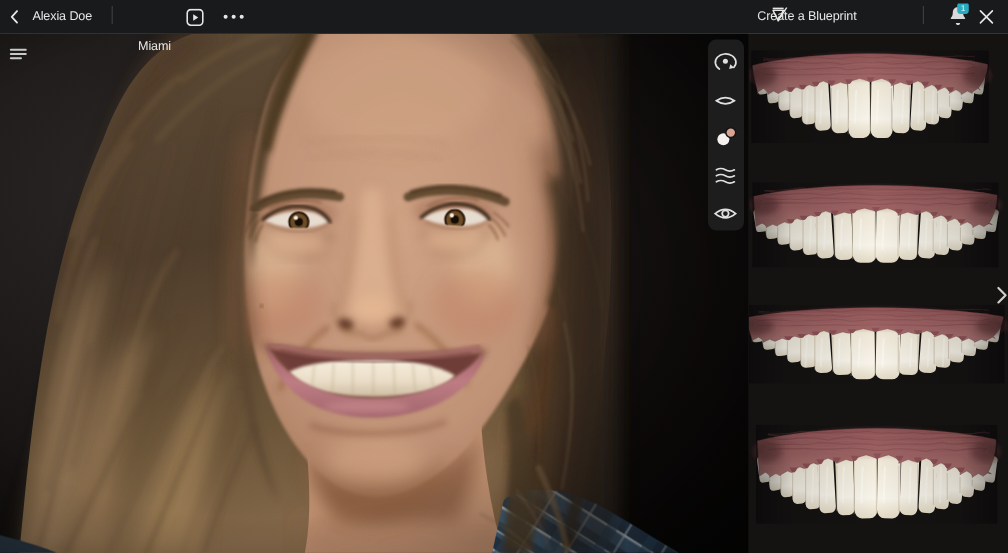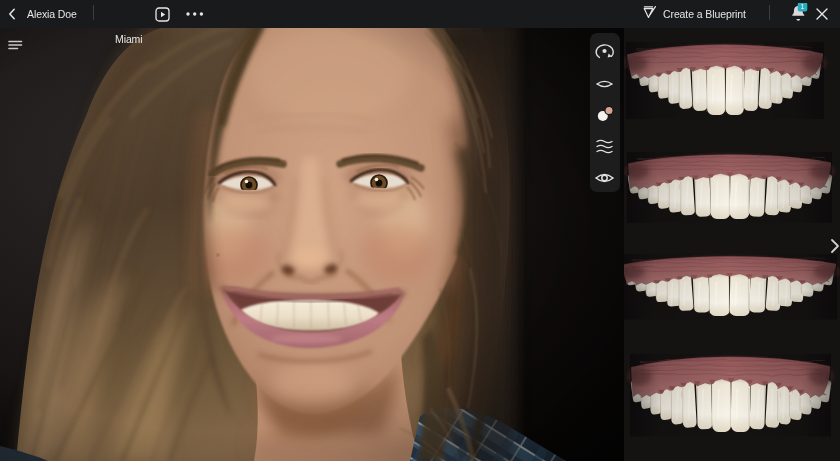--- a/index.html
+++ b/index.html
@@ -502,21 +502,21 @@
       </svg>
     <svg width="18" height="6" viewBox="0 0 18 6" style="position:absolute;left:186px;top:11px;">
         <circle cx="2" cy="3" r="1.7" fill="#e6e6e6"></circle>
         <circle cx="8.7" cy="3" r="1.7" fill="#e6e6e6"></circle>
         <circle cx="15.4" cy="3" r="1.7" fill="#e6e6e6"></circle>
       </svg>
     <svg width="14" height="14" viewBox="0 0 14 14" style="position:absolute;left:643px;top:6px;">
         <path d="M1.2 2.6 H9.8 L5.5 11.4 Z" stroke="#e6e6e6" stroke-width="1.2" fill="none" stroke-linejoin="round"></path>
         <path d="M1.4 0.9 H9.6 M12.4 0.6 L7.1 8.6" stroke="#e6e6e6" stroke-width="1.2" fill="none" stroke-linecap="round"></path>
       </svg>
-    <span class="t" style="left:663px;">Create a Blueprint</span>
+    <span class="t" style="left:631px;">Create a Blueprint</span>
     <div class="vdiv" style="left:769px;"></div>
     <svg width="18" height="20" viewBox="0 0 18 20" style="position:absolute;left:790px;top:3px;">
       <path d="M6.5 16.1 c0 1 0.8 1.7 1.8 1.7 c1 0 1.8 -0.7 1.8 -1.7 Z" fill="#d9d9d9"></path>
       <path d="M8.3 2.8 c-2.7 0.1 -4.3 2.1 -4.3 4.6 c0 2.7 -0.9 3.7 -1.6 4.4 c-0.35 0.35 -0.15 1.05 0.5 1.05 h10.8 c0.65 0 0.85 -0.7 0.5 -1.05 c-0.7 -0.7 -1.6 -1.7 -1.6 -4.4 c0 -2.5 -1.6 -4.5 -4.3 -4.6 Z" fill="#d9d9d9"></path>
       <rect x="7.7" y="-1" width="9.6" height="9.6" rx="2.6" fill="#29abc0"></rect>
       <text x="12.5" y="6.3" font-size="7" fill="#eafcff" text-anchor="middle" font-family="Liberation Sans,sans-serif">1</text>
     </svg>
     <svg width="12" height="12" viewBox="0 0 12 12" style="position:absolute;left:816px;top:8px;">
         <path d="M1 1 L11 11 M11 1 L1 11" stroke="#e6e6e6" stroke-width="1.4" stroke-linecap="round"></path>
       </svg>

